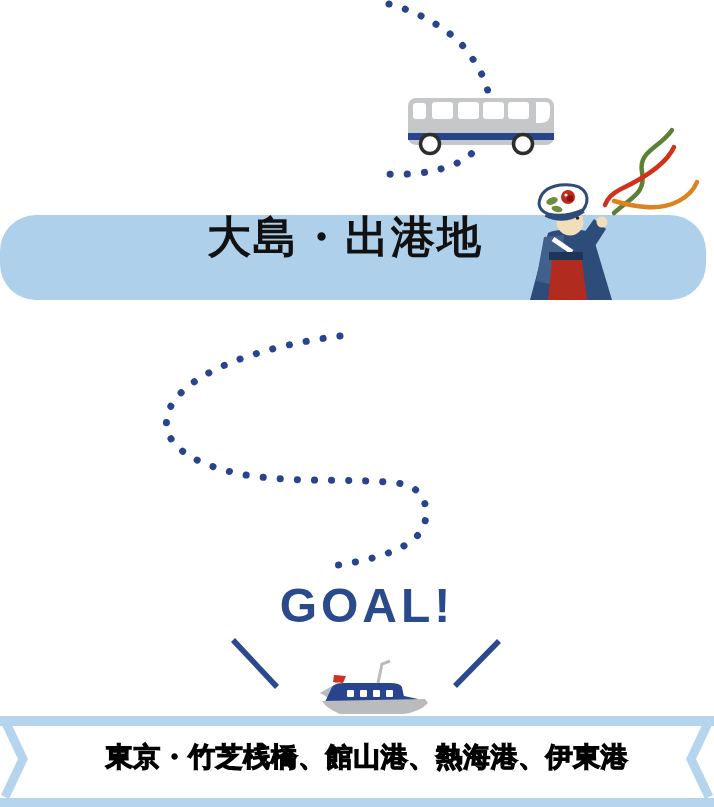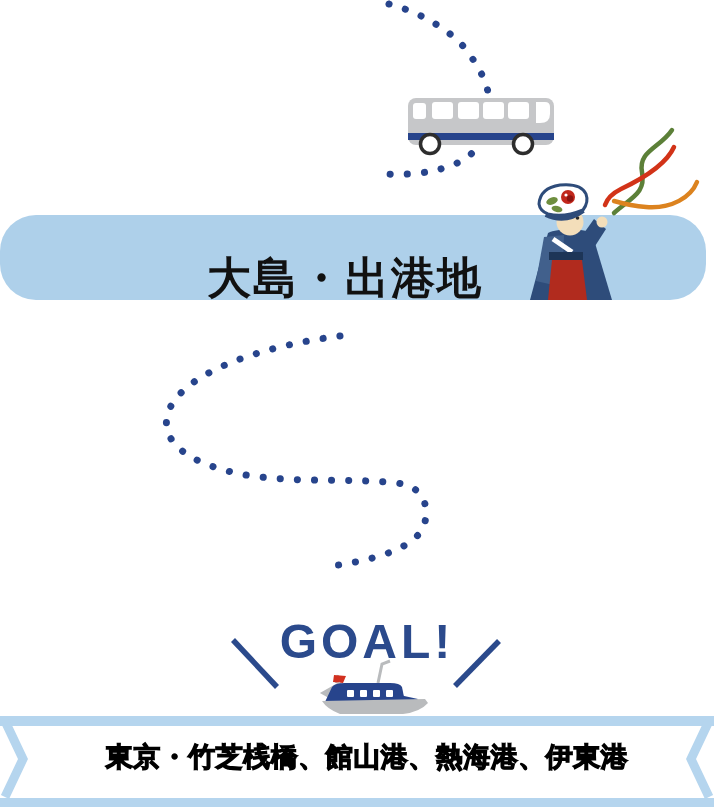--- a/index.html
+++ b/index.html
@@ -9,29 +9,29 @@
   }
   .abs{position:absolute;}
   svg{display:block;overflow:visible;}
   
   .route-dots{fill:none;stroke:var(--navy);stroke-width:7;stroke-linecap:round;
     stroke-dasharray:0.1 17;}
   
   .banner{
     left:0;top:215px;width:706px;height:85px;border-radius:36px;
     background:var(--banner-blue);
-    display:flex;align-items:flex-end;justify-content:center;
+    display:flex;align-items:flex-start;justify-content:center;
   }
   .banner-label{
     font-size:44px;font-weight:900;letter-spacing:2px;color:var(--text-black);
     line-height:1;transform:translateX(-8px);
   }
   
   .goal-text{
-    left:232px;top:618px;width:270px;text-align:center;
+    left:232px;top:582px;width:270px;text-align:center;
     font-size:48px;font-weight:bold;letter-spacing:4px;color:var(--goal-navy);
     line-height:1;
   }
   .goal-slash{stroke:var(--goal-navy);stroke-width:5.5;stroke-linecap:butt;}
   
   .ribbon-text{
     left:0;top:740px;width:714px;text-align:center;
     font-size:27px;font-weight:900;color:#000;
     -webkit-text-stroke:1.2px #000;letter-spacing:0.5px;line-height:1.3;padding-left:10px;
   }

